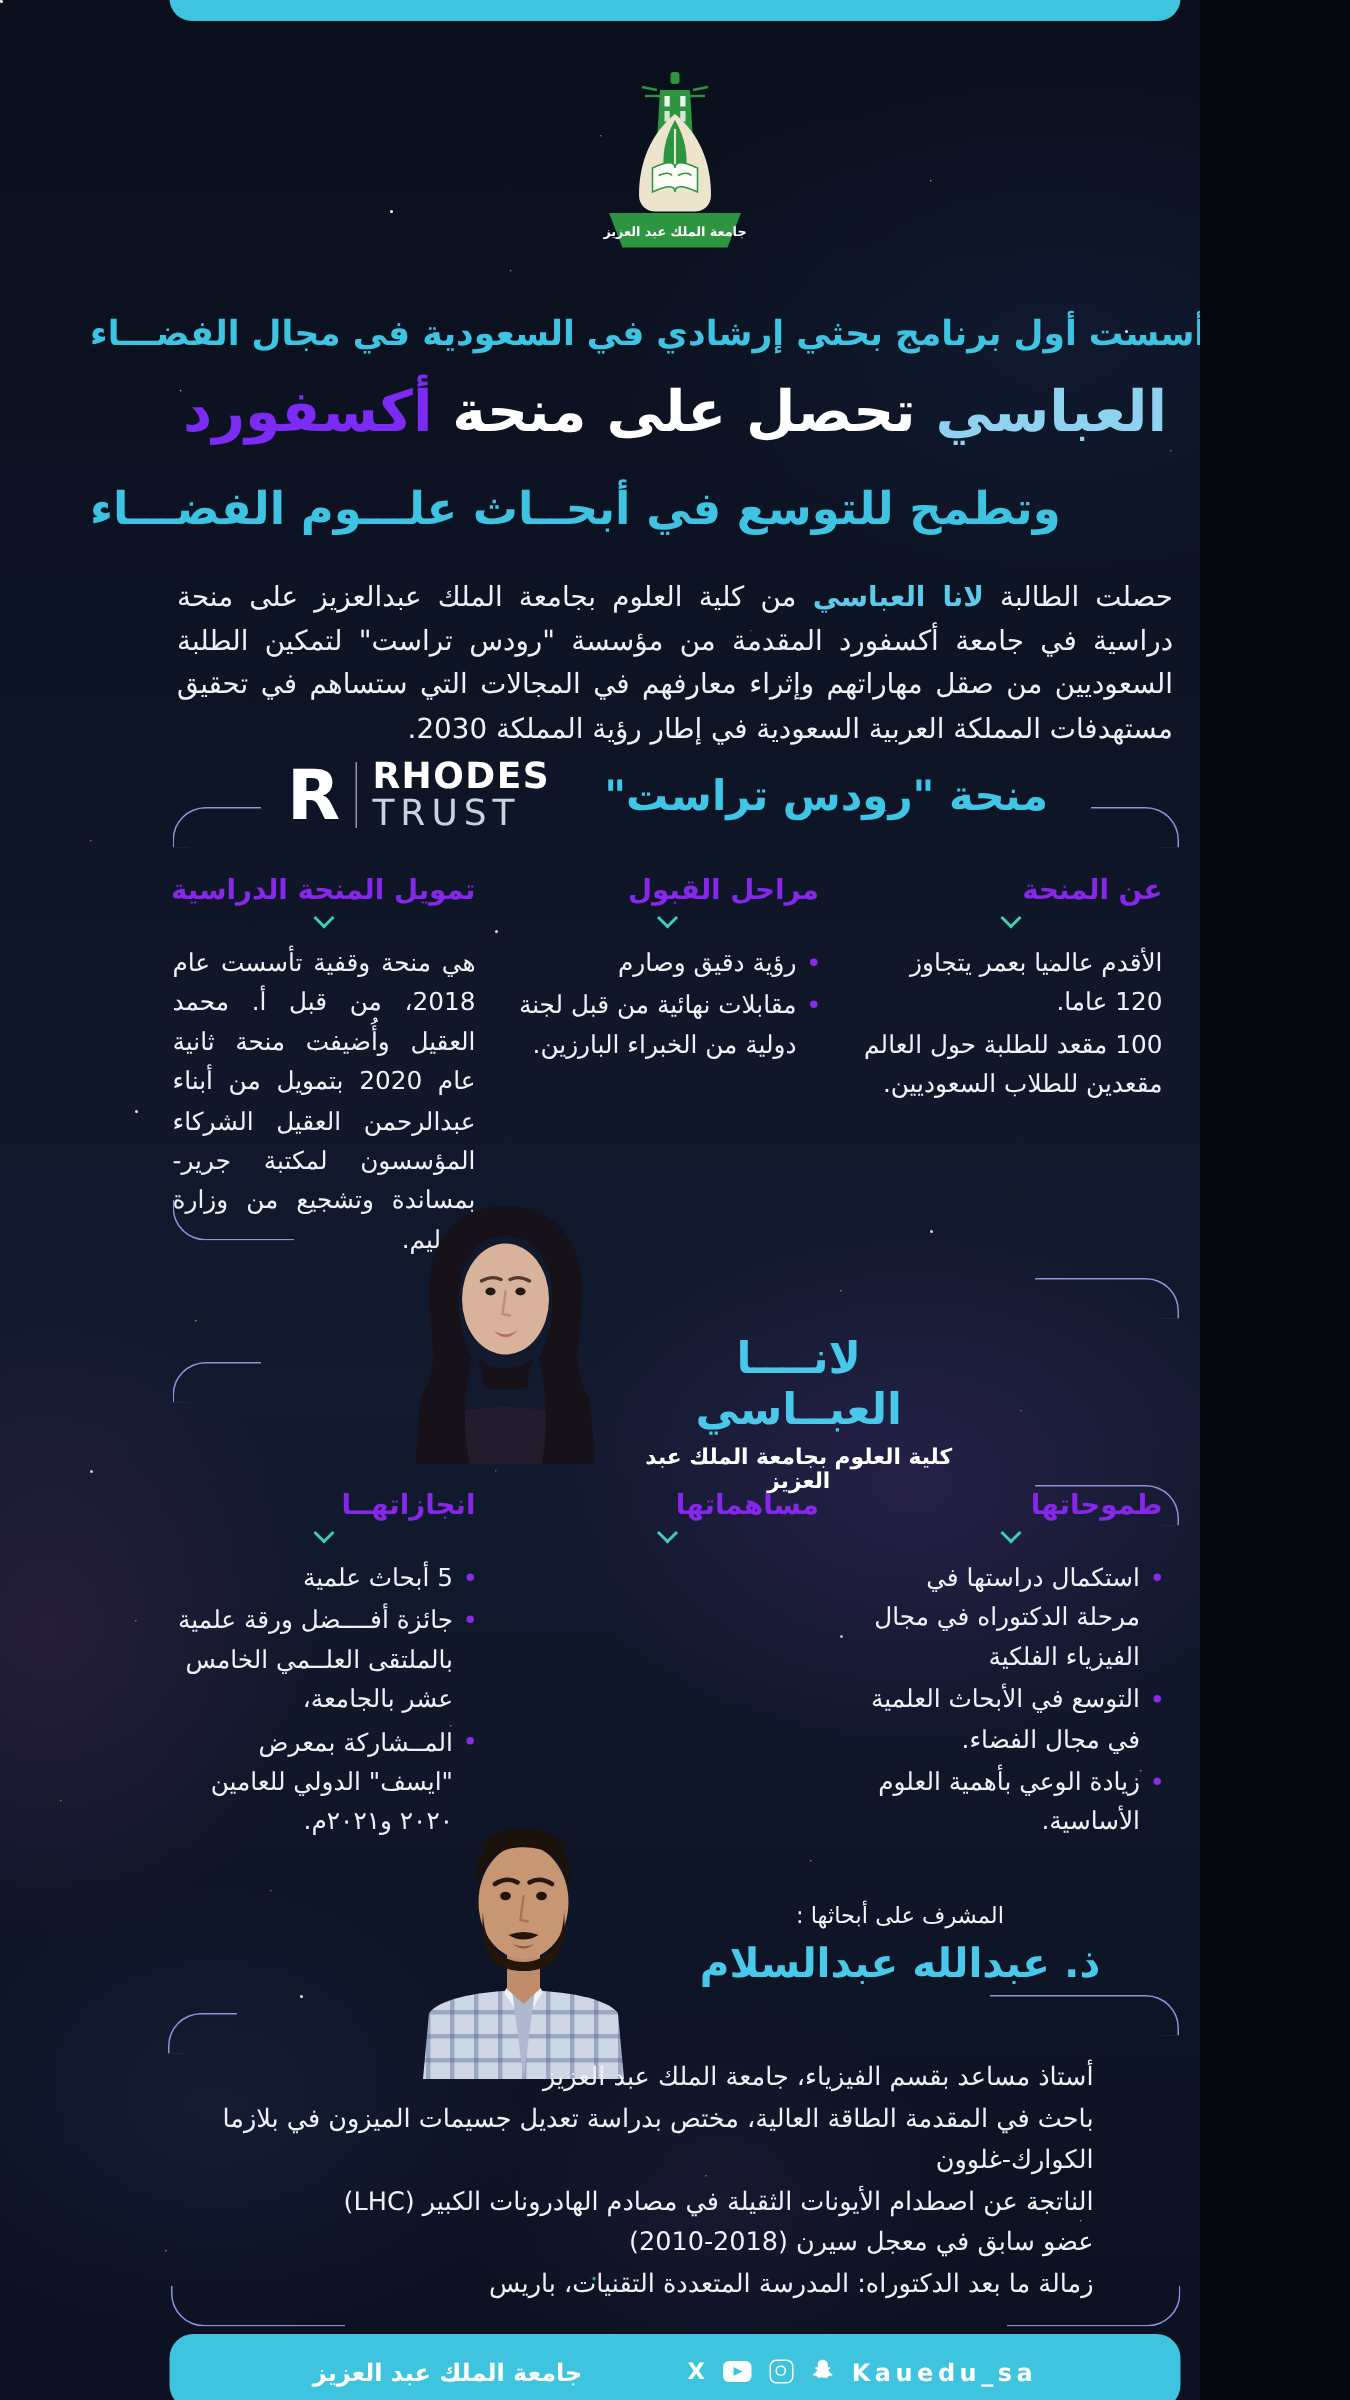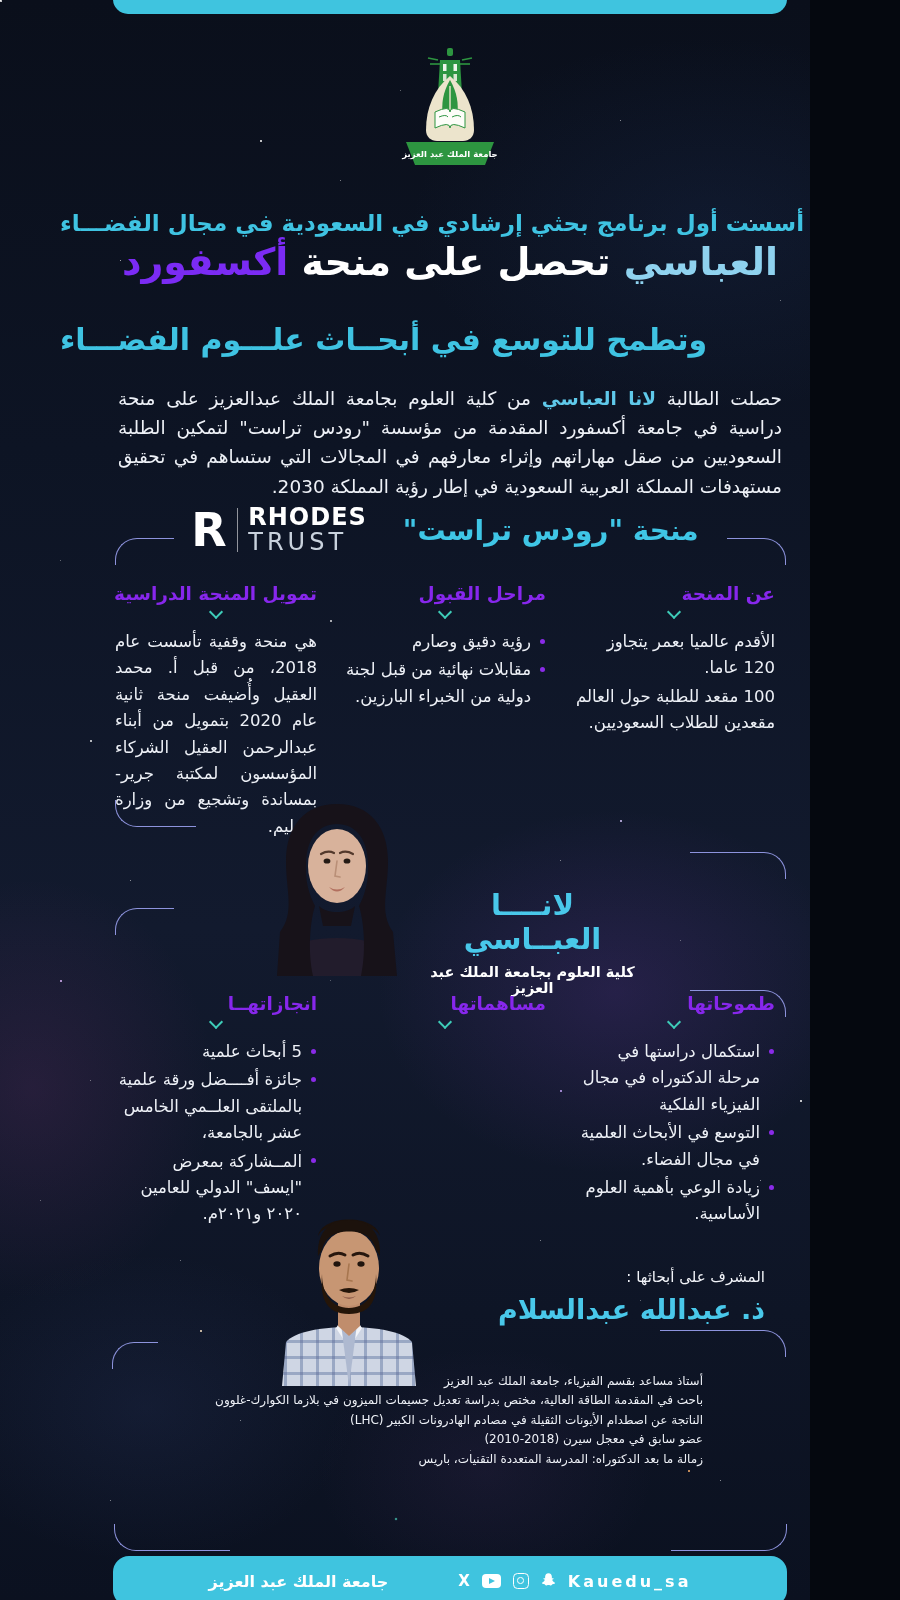--- a/index.html
+++ b/index.html
@@ -7,21 +7,20 @@
     position:relative; width:800px; height:1600px; overflow:hidden;
     font-family:"DejaVu Sans", sans-serif;
     background:
       radial-gradient(340px 260px at 76% 62%, rgba(110,58,170,.22), transparent 70%),
       radial-gradient(260px 300px at 4% 68%, rgba(150,62,140,.16), transparent 70%),
       radial-gradient(420px 260px at 88% 14%, rgba(44,74,136,.14), transparent 72%),
       radial-gradient(300px 220px at 18% 88%, rgba(70,90,160,.12), transparent 70%),
       radial-gradient(240px 180px at 60% 92%, rgba(120,70,150,.10), transparent 70%),
       linear-gradient(180deg,#0a0f1b 0%,#0d1424 28%,#121a2e 58%,#0e1526 82%,#0b1120 100%);
     color:#f1f4f9;
-    padding-left:10px;
   }
   
   .stars,.stars2{position:absolute;inset:0;pointer-events:none;}
   .stars::before{content:"";position:absolute;width:1px;height:1px;border-radius:50%;background:#fff;
     box-shadow:120px 260px #ffffffcc, 340px 180px #ffffff99, 620px 120px #ffffffaa, 780px 300px #ffffff88,
     860px 520px #ffffffaa, 60px 560px #ffffff77, 210px 700px #ffffff99, 700px 640px #ffffffaa,
     820px 760px #ffffff88, 130px 880px #ffffffaa, 560px 860px #ffffff99, 680px 940px #ffffff77,
     840px 1010px #ffffffaa, 90px 1080px #ffffff88, 300px 1150px #ffffff99, 760px 1180px #ffffffaa,
     180px 1260px #ffffff88, 540px 1240px #ffffff99, 640px 1300px #ffffff77, 850px 1340px #ffffffaa,
     240px 1420px #ffffff99, 470px 1450px #ffffff88, 720px 1480px #ffffffaa, 110px 1500px #ffffff99,
@@ -39,21 +38,21 @@
   .social{display:flex;align-items:center;gap:12px;}
   .handle{font-size:16px;color:#fff;letter-spacing:3px;font-weight:bold;}
   .icx{font-weight:bold;color:#fff;font-size:15px;line-height:1;}
   .icyt{position:relative;width:19px;height:14px;background:#fff;border-radius:4px;display:inline-block;}
   .icyt::after{content:"";position:absolute;left:7px;top:4px;border-left:6px solid #3fc4df;border-top:3px solid transparent;border-bottom:3px solid transparent;}
   .icig{position:relative;width:14px;height:14px;border:1.6px solid #fff;border-radius:4.5px;display:inline-block;}
   .icig::after{content:"";position:absolute;left:3.1px;top:3.1px;width:4.6px;height:4.6px;border:1.5px solid #fff;border-radius:50%;}
   
   .t1{position:absolute;left:60px;width:780px;top:210px;text-align:left;direction:rtl;
       color:#3fc3e2;font-size:23px;font-weight:bold;}
-  .t2{position:absolute;left:40px;width:820px;top:240px;text-align:center;direction:rtl;
+  .t2{position:absolute;left:40px;width:820px;top:252px;text-align:center;direction:rtl;
       font-size:38px;font-weight:bold;color:#ffffff;}
   .t2 .nm{color:#8fd2ef;} .t2 .hl{color:#7b2bf4;}
   .t3{position:absolute;left:60px;width:780px;top:322px;text-align:left;direction:rtl;
       color:#3fc3e2;font-size:30px;font-weight:bold;}
   .intro{position:absolute;left:118px;width:664px;top:384px;direction:rtl;text-align:justify;
       font-size:18.5px;line-height:1.58;color:#eef1f7;}
   .intro .nm{color:#5fc9ea;font-weight:bold;}
   
   .rh-row{position:absolute;left:115px;width:660px;top:505px;display:flex;direction:rtl;
       align-items:center;justify-content:center;gap:36px;}
@@ -79,25 +78,25 @@
   .col ul{margin:0;padding:0;list-style:none;font-size:16.5px;line-height:1.6;color:#eef1f7;text-align:right;}
   .col li{position:relative;margin:0 0 2px 0;}
   .col li.bul{padding-right:15px;}
   .col li.bul::before{content:"";position:absolute;right:1px;top:.58em;width:5px;height:5px;border-radius:50%;background:#8a2be8;}
   .col li.just{text-align:justify;}
   
   .photo{position:absolute;}
   .scholar-name{position:absolute;left:420px;width:225px;top:888px;text-align:center;direction:rtl;}
   .scholar-name .big{color:#49c8ea;font-size:29px;font-weight:bold;}
   .scholar-name .sub{color:#ffffff;font-size:14.5px;font-weight:bold;margin-top:8px;}
-  .sup-block{position:absolute;left:435px;width:330px;top:1268px;direction:rtl;}
+  .sup-block{position:absolute;left:435px;width:330px;top:1268px;text-align:center;direction:rtl;}
   .sup-block .lbl{color:#f2f4f9;font-size:15px;margin-bottom:8px;}
   .sup-block .big{color:#49c8ea;font-size:27px;font-weight:bold;}
-  .bio{position:absolute;left:98px;width:605px;top:1372px;direction:rtl;text-align:right;
-       font-size:12px;line-height:1.62;color:#eef1f7;}
+  .bio{position:absolute;left:124px;width:605px;top:1372px;direction:rtl;text-align:right;
+       font-size:17px;line-height:1.62;color:#eef1f7;}
   .bio ul{margin:0;padding:0;list-style:none;}
   .kau-logo{position:absolute;left:388px;top:46px;}
 </style>
 </head>
 <body>
 
 <div class="page">
   <div class="stars"></div>
 
   <div class="topbar"></div>

